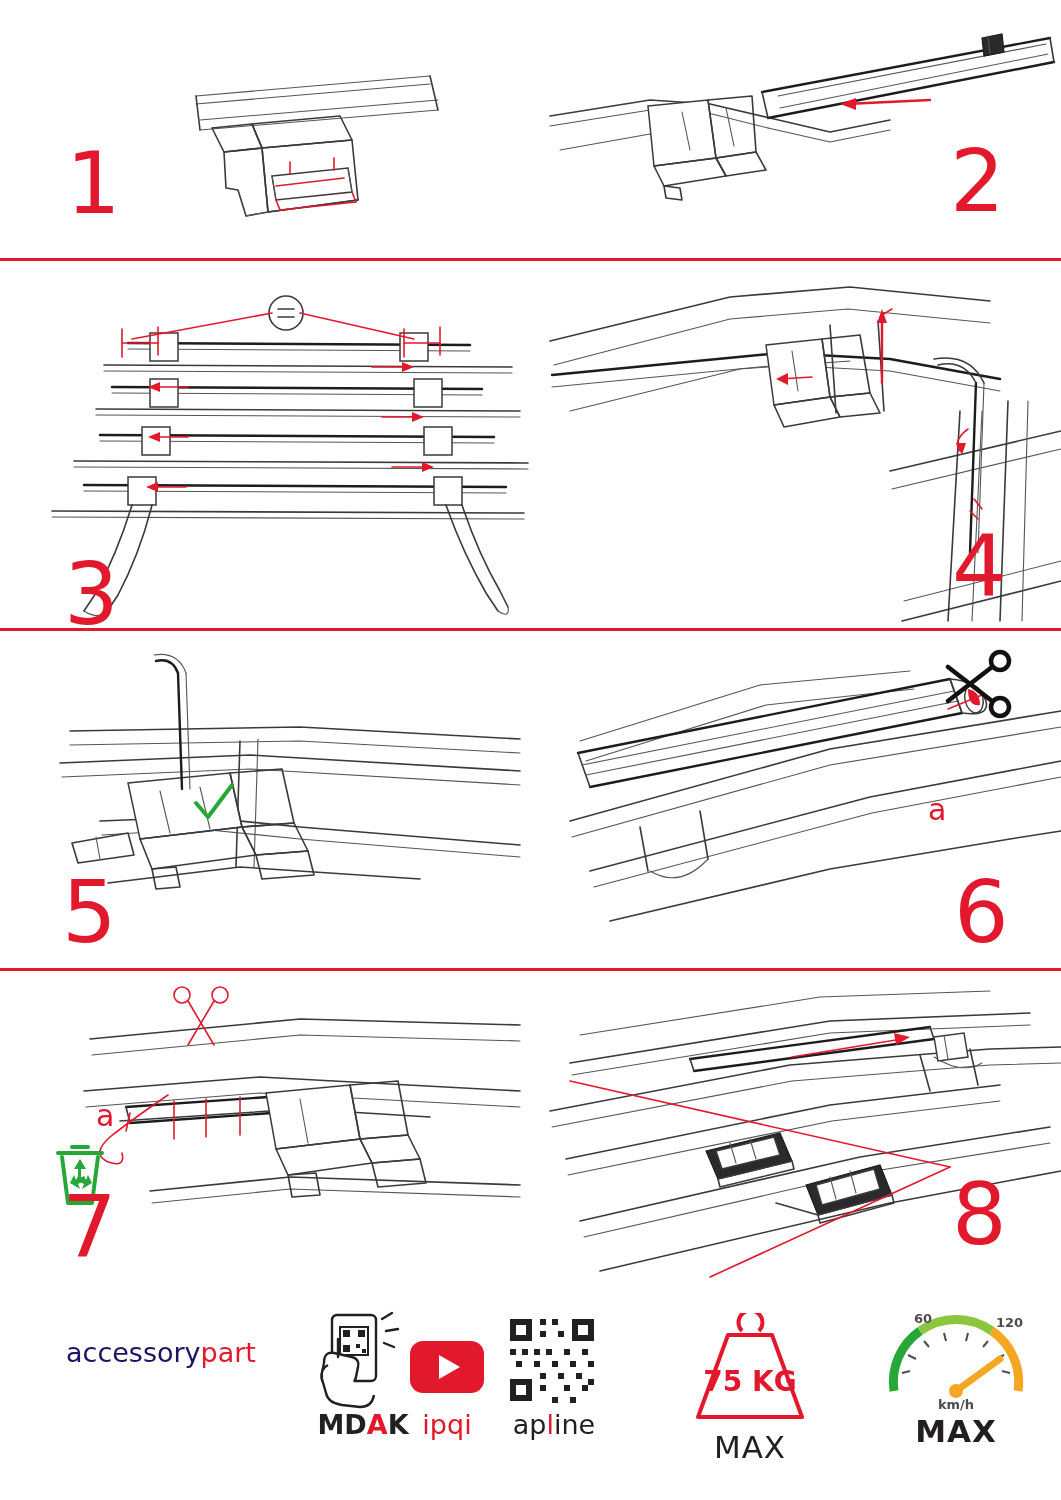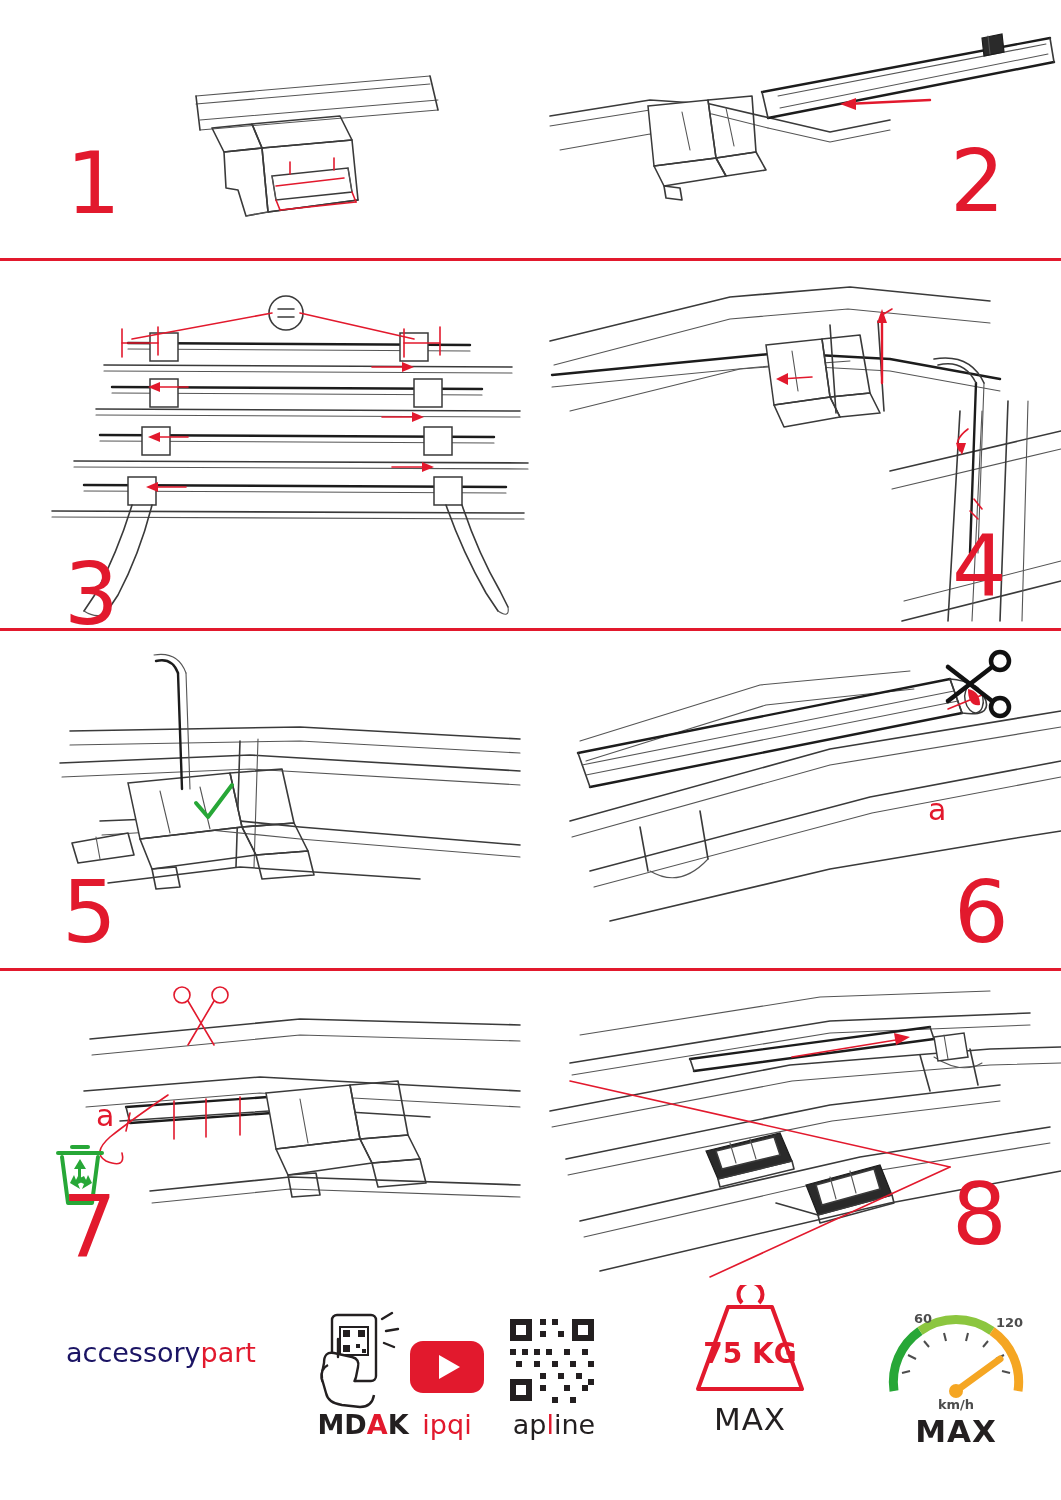--- a/index.html
+++ b/index.html
@@ -506,21 +506,21 @@
             <rect x="90" y="76" width="6" height="6"></rect>
           <rect x="108" y="76" width="6" height="6"></rect>
           <rect x="78" y="88" width="6" height="6"></rect>
             <rect x="96" y="88" width="6" height="6"></rect>
           <rect x="114" y="70" width="6" height="6"></rect>
         </g>
       </svg>
       <div class="f-caption cap-apline"><span>ap</span><span class="l">l</span><span>ine</span></div>
     </div>
 
-    <div class="f-item" style="left:662px;top:0;width:176px;">
+    <div class="f-item" style="left:662px;top:28px;width:176px;">
       <svg width="176" height="116" viewBox="0 0 176 116">
         <path d="M80 18 a12 12 0 1 1 17 0" fill="none" stroke="#e2192d" stroke-width="4"></path>
         <path d="M66 22 L110 22 L140 104 L36 104 Z" fill="none" stroke="#e2192d" stroke-width="4" stroke-linejoin="round"></path>
         <text class="weight-txt" x="88" y="78" text-anchor="middle">75 KG</text>
       </svg>
       <div class="cap-max">MAX</div>
     </div>
 
     <div class="f-item" style="left:868px;top:12px;width:176px;font-weight:bold;">
       <svg width="176" height="116" viewBox="0 0 176 116">

